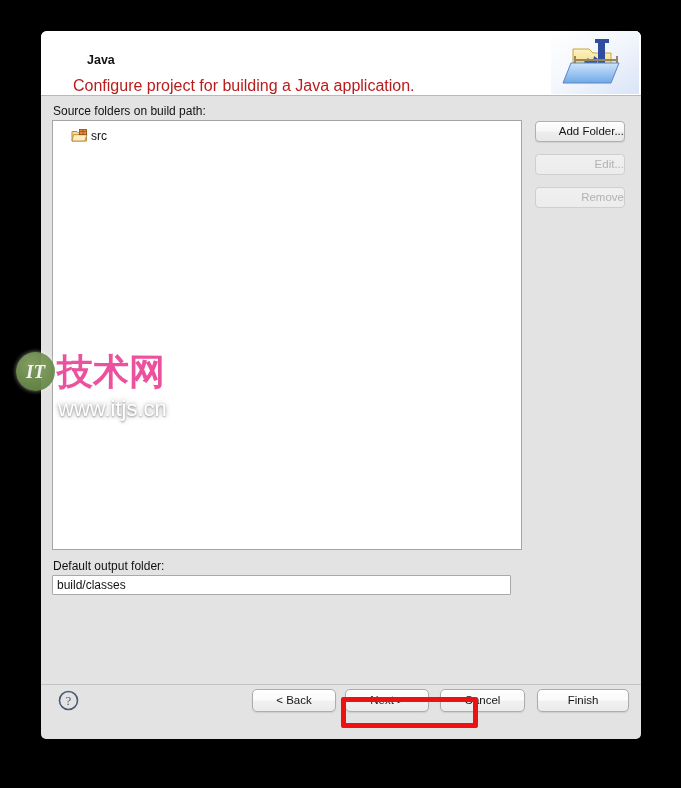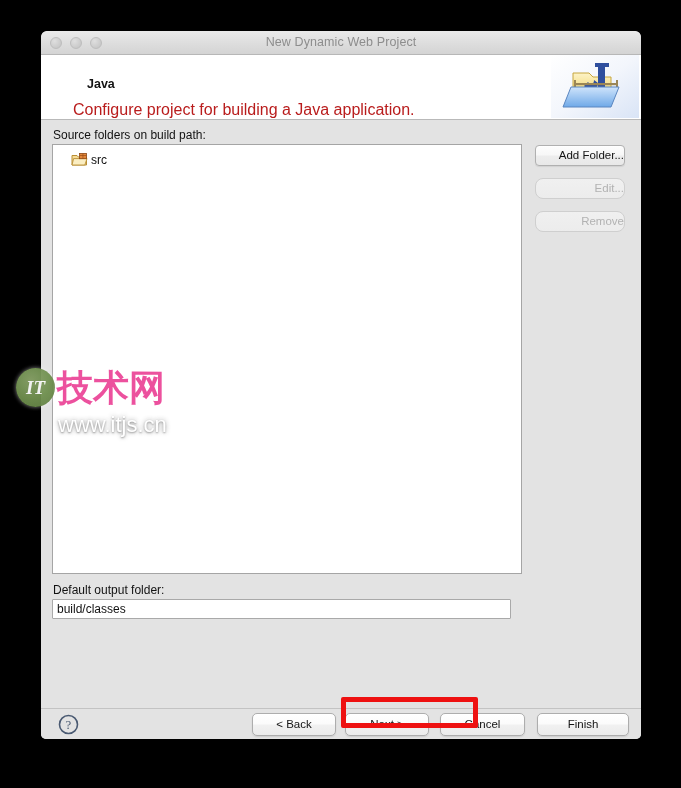--- a/index.html
+++ b/index.html
@@ -155,21 +155,20 @@
     padding: 0;
     text-align: right;
     line-height: 19px;
     box-shadow: 0 1px 0 rgba(255,255,255,0.7) inset, 0 1px 1px rgba(0,0,0,0.08);
   }
   .side-btn.disabled {
     color: #b2b2b2;
     background: linear-gradient(to bottom, #f0f0f0 0%, #ececec 100%);
     border-color: #cfcfcf;
     box-shadow: none;
-    border-radius: 8px;
   }
   #btn-add-folder { top: 25px; }
   #btn-edit       { top: 58px; }
   #btn-remove     { top: 91px; }
 
   #out-label { left: 12px; top: 463px; }
 
   #out-input {
     position: absolute;
     left: 11px;
@@ -231,21 +230,21 @@
     border: 5px solid #ee1111;
     border-radius: 2px;
     box-sizing: border-box;
     pointer-events: none;
   }
 
   
   #watermark {
     position: absolute;
     left: 16px;
-    top: 368px;
+    top: 352px;
     width: 170px;
     height: 80px;
     pointer-events: none;
     opacity: 0.95;
     text-align: center;
   }
   #wm-row1 {
     position: absolute;
     left: 0; top: 0;
     display: flex;
@@ -284,26 +283,20 @@
     text-shadow: 0 0 5px rgba(120,120,120,0.75), 0 1px 2px rgba(90,90,90,0.6);
   }
 </style>
 </head>
 <body>
 
 <div id="stage">
 
   <div id="window">
 
-    <div id="titlebar">
-      <span class="traffic" id="tl-close"></span>
-      <span class="traffic" id="tl-min"></span>
-      <span class="traffic" id="tl-max"></span>
-      <div id="window-title">New Dynamic Web Project</div>
-    </div>
 
     <div id="banner">
       <div id="banner-title">Java</div>
       <div id="banner-desc">Configure project for building a Java application.</div>
       <div id="banner-icon">
         <svg width="88" height="63" viewBox="0 0 88 63">
           <defs>
             <linearGradient id="bg1" x1="0" y1="0" x2="1" y2="1">
               <stop offset="0%" stop-color="#ffffff"></stop>
               <stop offset="50%" stop-color="#f3f6fc"></stop>

